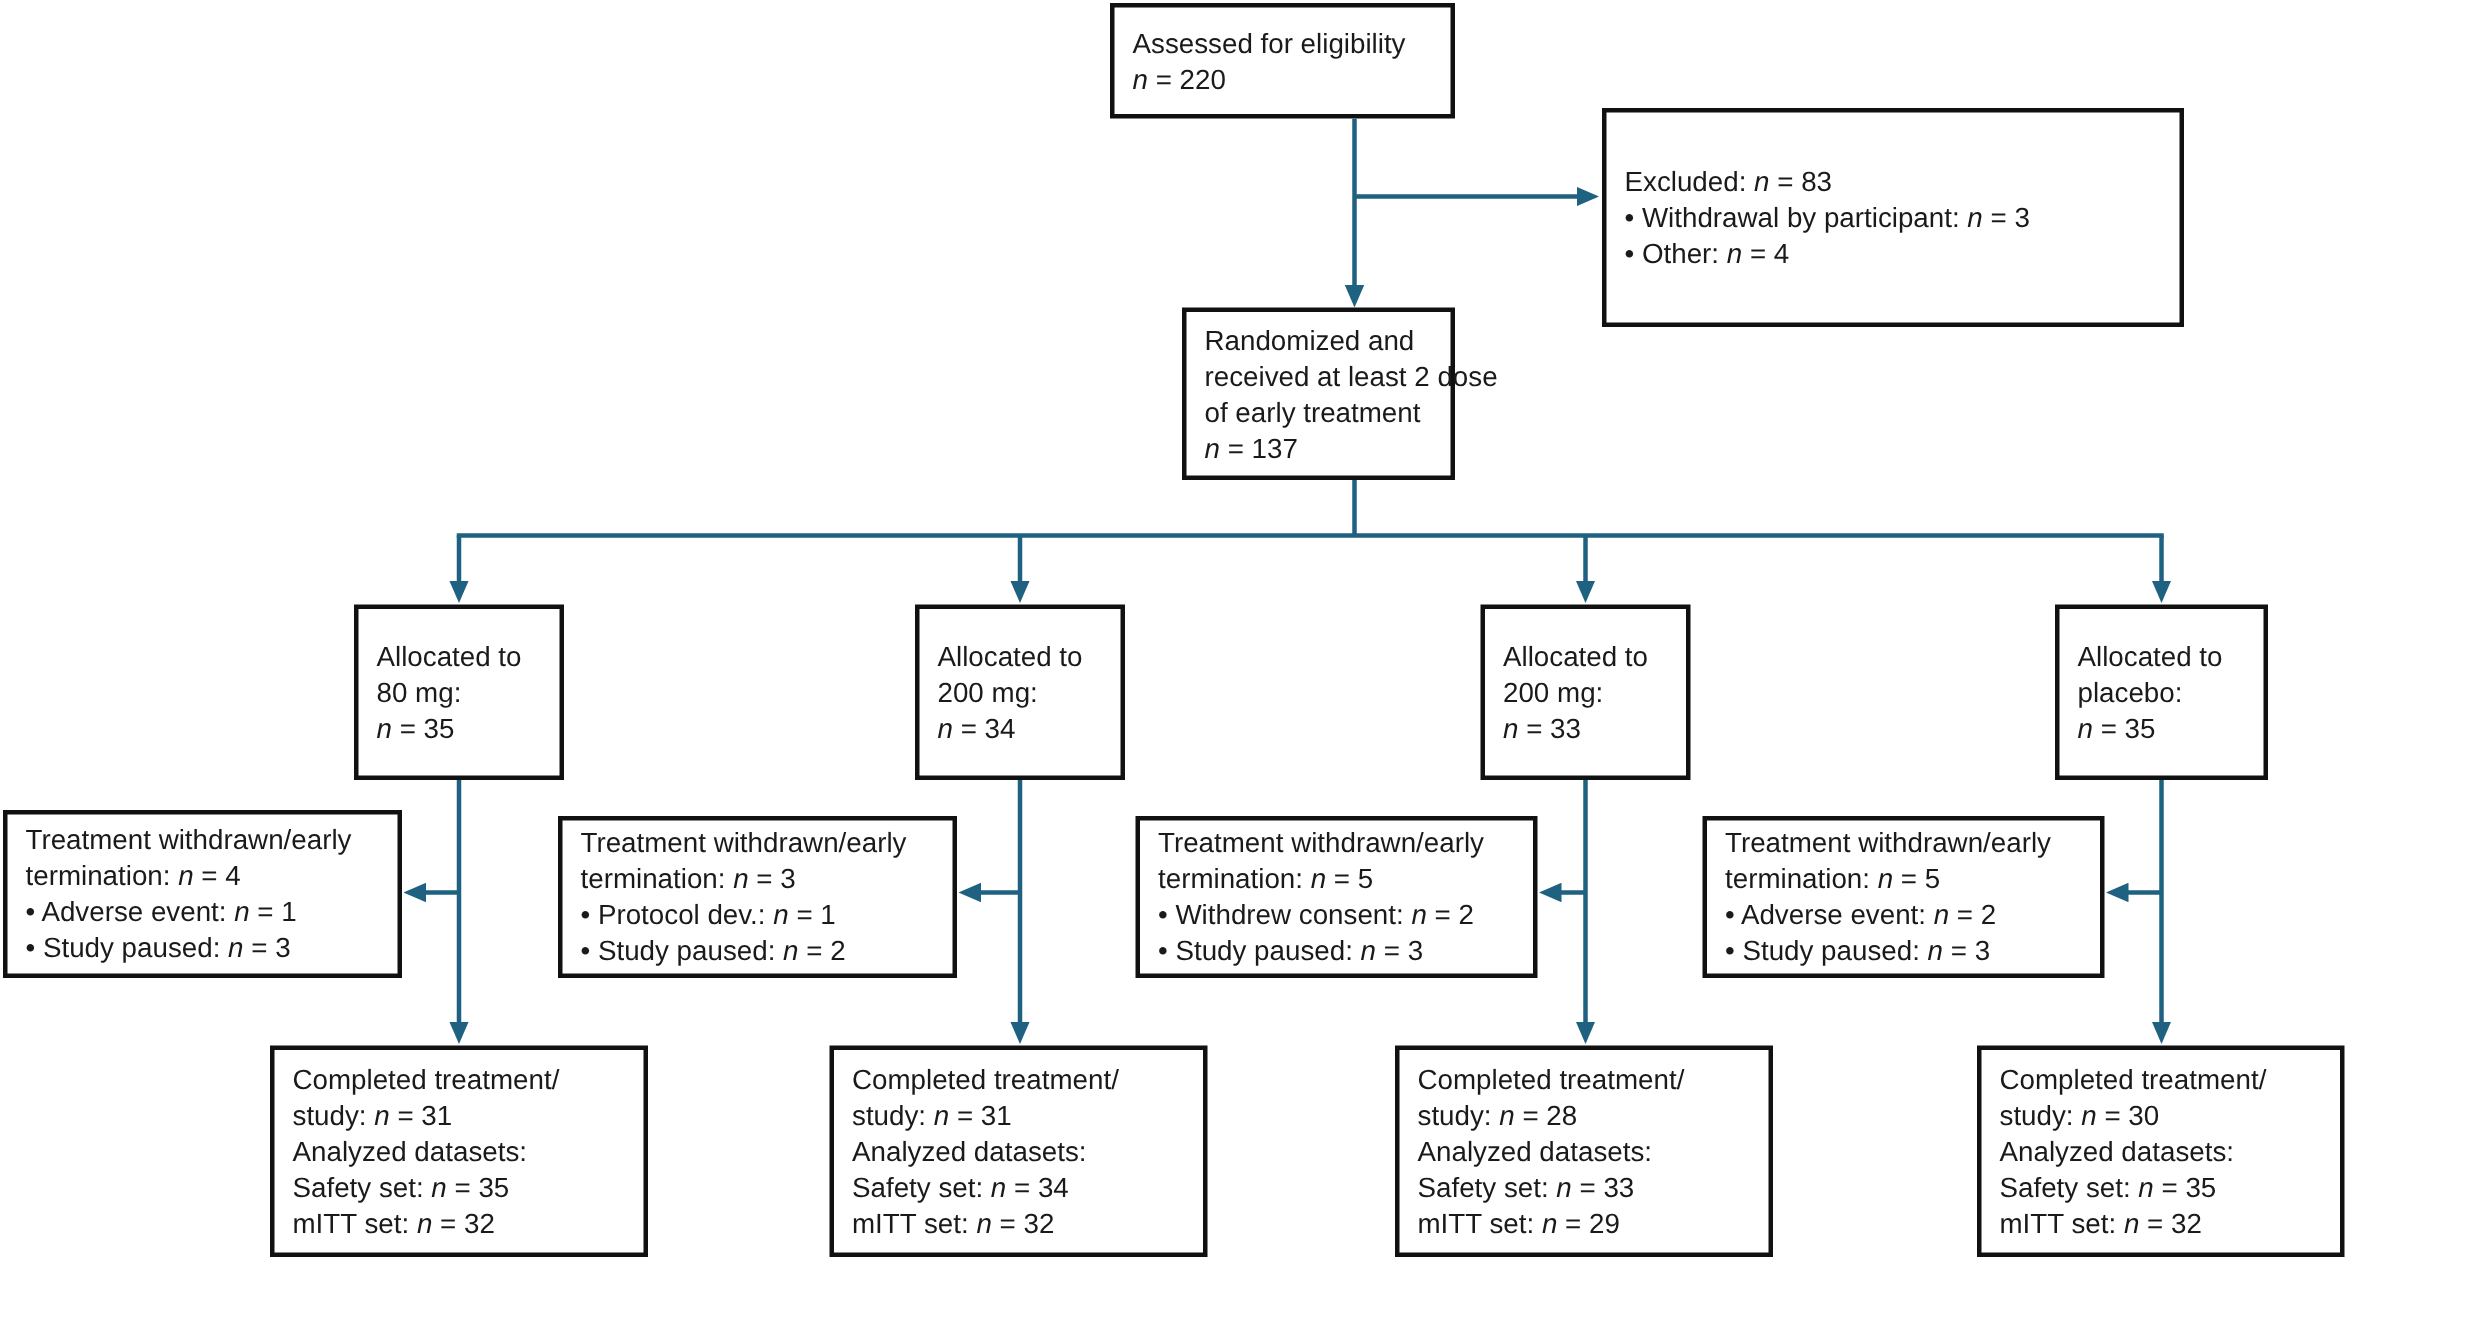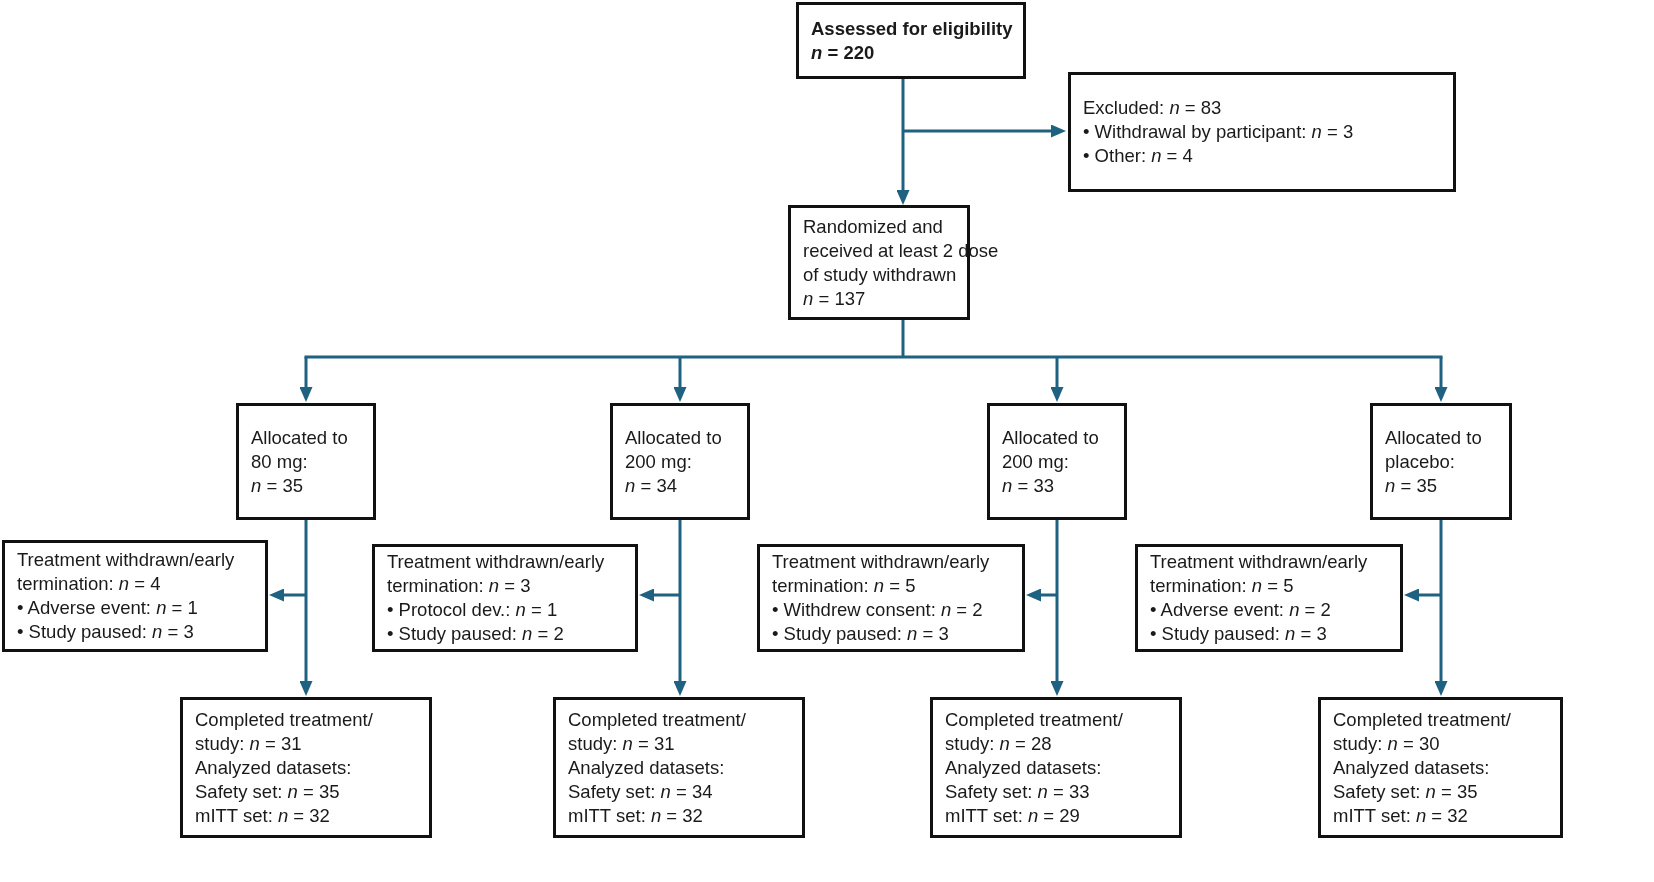--- a/index.html
+++ b/index.html
@@ -53,35 +53,35 @@
     <line class="fl" x1="306" y1="520" x2="306" y2="683" marker-end="url(#arr)"></line>
     <line class="fl" x1="680" y1="520" x2="680" y2="683" marker-end="url(#arr)"></line>
     <line class="fl" x1="1057" y1="520" x2="1057" y2="683" marker-end="url(#arr)"></line>
     <line class="fl" x1="1441" y1="520" x2="1441" y2="683" marker-end="url(#arr)"></line>
     <line class="fl" x1="306" y1="595" x2="282" y2="595" marker-end="url(#arr)"></line>
     <line class="fl" x1="680" y1="595" x2="652" y2="595" marker-end="url(#arr)"></line>
     <line class="fl" x1="1057" y1="595" x2="1039" y2="595" marker-end="url(#arr)"></line>
     <line class="fl" x1="1441" y1="595" x2="1417" y2="595" marker-end="url(#arr)"></line>
   </svg>
 
-  <div class="box" style="left:796px; top:2px; width:230px; height:77px;font-weight:bold;">
+  <div class="box" style="left:740px; top:2px; width:230px; height:77px;">
     <div class="ln">Assessed for eligibility</div>
     <div class="ln"><em>n</em> = 220</div>
   </div>
 
-  <div class="box" style="left:1068px; top:72px; width:388px; height:120px;">
+  <div class="box" style="left:1068px; top:72px; width:388px; height:146px;">
     <div class="ln">Excluded: <em>n</em> = 83</div>
     <div class="ln">• Withdrawal by participant: <em>n</em> = 3</div>
     <div class="ln">• Other: <em>n</em> = 4</div>
   </div>
 
   <div class="box" style="left:788px; top:205px; width:182px; height:115px;">
     <div class="ln">Randomized and</div>
     <div class="ln">received at least 2 dose</div>
-    <div class="ln">of study withdrawn</div>
+    <div class="ln">of early treatment</div>
     <div class="ln"><em>n</em> = 137</div>
   </div>
 
   <div class="box" style="left:236px; top:403px; width:140px; height:117px;">
     <div class="ln">Allocated to</div>
     <div class="ln">80 mg:</div>
     <div class="ln"><em>n</em> = 35</div>
   </div>
 
   <div class="box" style="left:610px; top:403px; width:140px; height:117px;">

